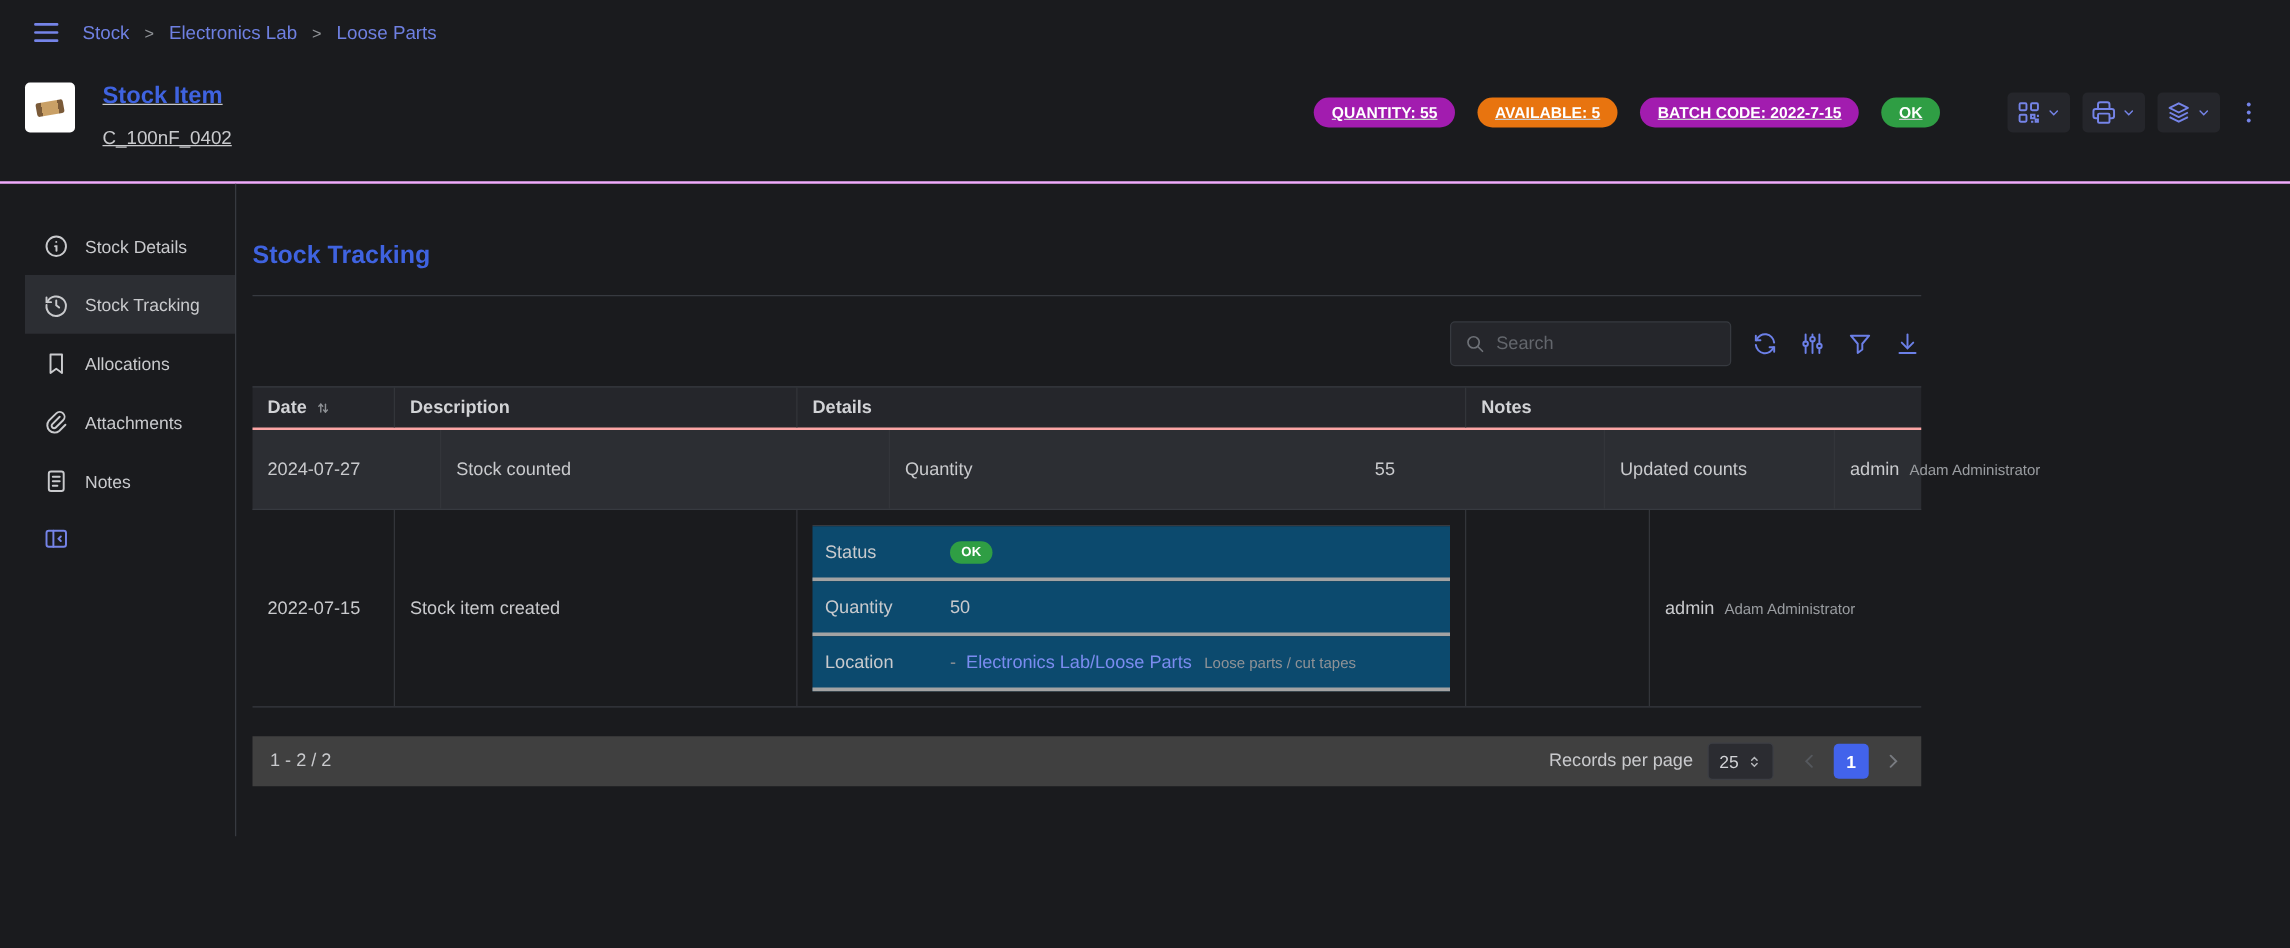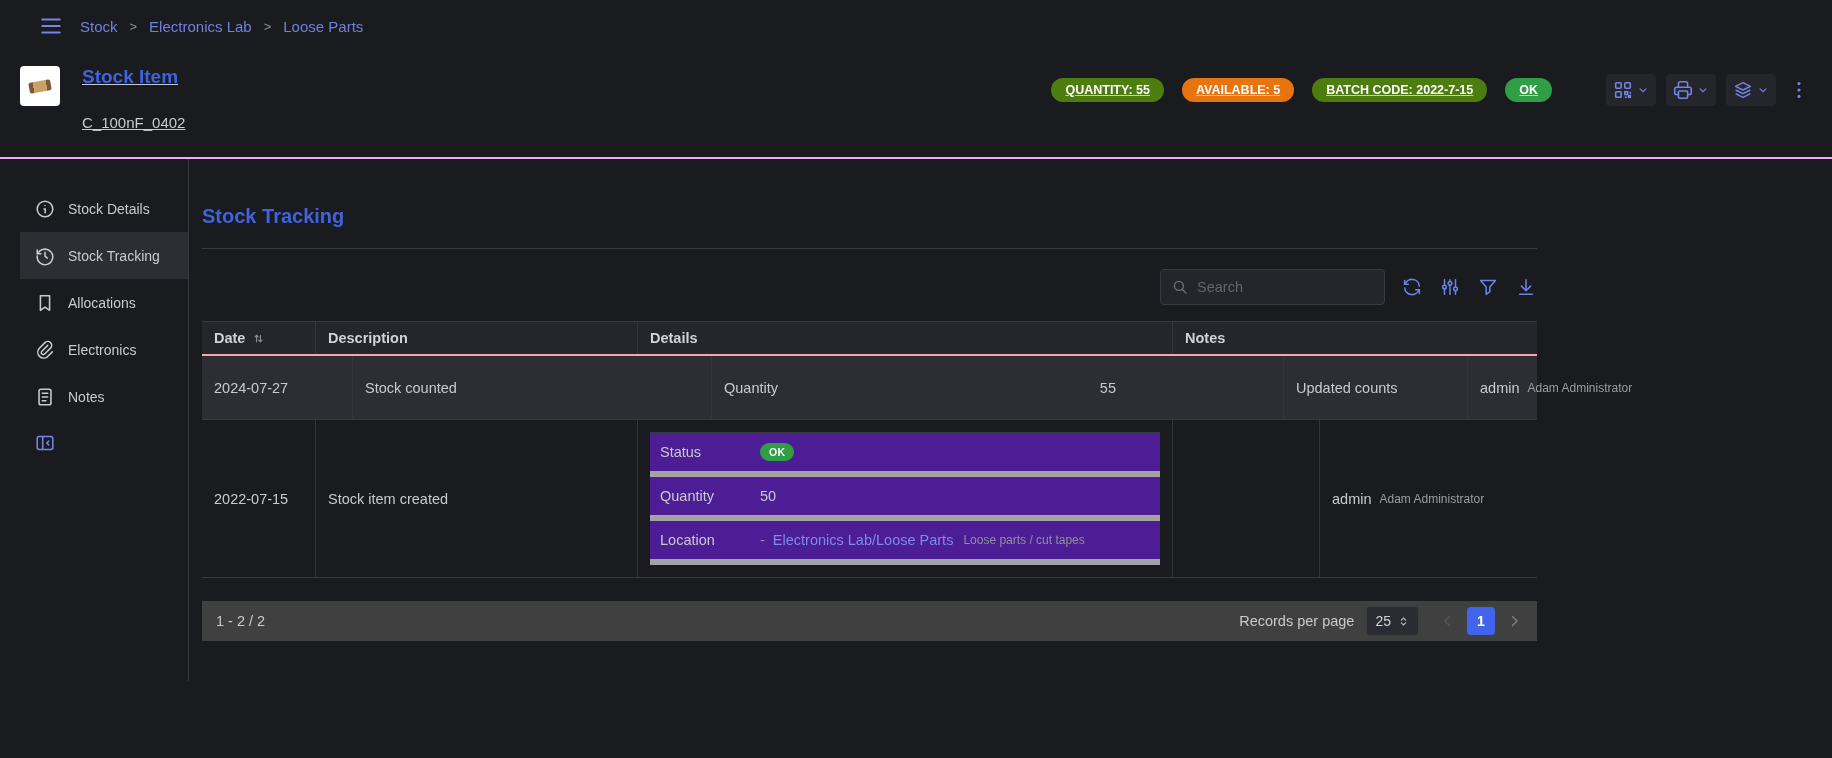--- a/index.html
+++ b/index.html
@@ -7,37 +7,37 @@
   body {
     background: #1a1b1e;
     color: #c9cacd;
     font-family: "Liberation Sans", sans-serif;
     font-size: 15px;
     overflow: hidden;
   }
   svg { display: block; }
 
   
-  .topbar { height: 52px; display: flex; align-items: center; padding: 0 38px; gap: 16px; }
+  .topbar { height: 52px; display: flex; align-items: center; padding: 0 24px; gap: 16px; }
   .menu-btn { color: #7584e8; cursor: pointer; }
   .breadcrumb { display: flex; align-items: center; gap: 12px; font-size: 15px; }
   .crumb-link { color: #6f80e2; cursor: pointer; }
   .crumb-sep { color: #8f9296; font-size: 13px; }
 
   
   .page-header { display: flex; align-items: flex-start; padding: 14px 20px 26px; border-bottom: 2px solid #f0abfc; text-decoration: underline; }
   .thumb { width: 40px; height: 40px; background: #ffffff; border-radius: 4px; display: flex; align-items: center; justify-content: center; cursor: pointer; }
   .chip { width: 22px; height: 11px; border-radius: 2px; transform: rotate(-10deg);
           background: linear-gradient(90deg, #7a5a38 0 20%, #c9a066 20% 80%, #7a5a38 80% 100%); }
   .title-block { margin-left: 22px; }
   .page-title { color: #3f63e0; font-size: 19px; font-weight: bold; }
-  .page-subtitle { margin-top: 26px; font-size: 15px; color: #c9cacd; }
+  .page-subtitle { margin-top: 14px; font-size: 15px; color: #c9cacd; }
   .header-right { margin-left: auto; display: flex; align-items: center; gap: 18px; margin-top: 8px; }
   .badge { padding: 5px 14px; border-radius: 14px; color: #fff; font-weight: bold; font-size: 12.5px; white-space: nowrap; }
-  .badge-blue { background: #4d7c0f; }
+  .badge-blue { background: #a21caf; }
   .badge-orange { background: #e8740f; }
   .badge-green { background: #2f9e44; }
   .header-actions { display: flex; align-items: center; gap: 10px; margin-left: 36px; }
   .action-btn { display: flex; align-items: center; gap: 2px; padding: 5px 6px; background: #25262b; border-radius: 4px; color: #7584e8; cursor: pointer; }
   .dots-btn { background: transparent; padding: 4px 2px; }
 
   
   .body-row { display: flex; align-items: stretch; padding-left: 20px; }
   .sidebar { width: 169px; border-right: 1px solid #373a40; padding-top: 26px; }
   .side-item { height: 47px; display: flex; align-items: center; gap: 12px; padding: 0 14px; font-size: 14px; color: #c9cacd; cursor: pointer; }
@@ -68,21 +68,21 @@
   .t-row.highlight { background: #2c2e33; gap: 37px; }
   .td { padding: 10px 12px; display: flex; align-items: center; font-size: 14.5px; }
   .t-row.highlight { min-height: 64px; }
 
   .detail-line { width: 100%; display: flex; align-items: center; }
   .detail-line .d-label { width: 100px; }
   .detail-line .d-value { flex: 1; text-align: right; padding-right: 118px; }
 
   .td-details2 { align-items: stretch; }
   .nested { width: 100%; margin: 2px 0; border-top: 1px solid #373a40; }
-  .n-row { display: flex; align-items: center; height: 44px; padding: 0 10px; background: #4c1d95; border-bottom: 6px solid #a3a3a3; }
+  .n-row { display: flex; align-items: center; height: 44px; padding: 0 10px; background: #0c4a6e; border-bottom: 3px solid #a3a3a3; }
   .n-label { width: 100px; color: #c9cacd; }
   .status-badge { background: #2f9e44; color: #fff; font-size: 10.5px; font-weight: bold; padding: 3px 9px; border-radius: 10px; letter-spacing: .3px; }
   .loc-dash { color: #8f9296; margin-right: 8px; }
   .loc-link { color: #7b8cf0; cursor: pointer; }
   .loc-note { margin-left: 10px; font-size: 12px; color: #8f9296; }
 
   .user-name { font-size: 14.5px; }
   .user-full { font-size: 12px; color: #9a9da1; margin-left: 8px; }
 
   
@@ -195,21 +195,21 @@
     <div class="side-item">
       <svg width="22" height="22" viewBox="0 0 24 24" fill="none" stroke="currentColor" stroke-width="1.7" stroke-linejoin="round">
           <path d="M7 4h10v16l-5-3.6L7 20z"></path>
         </svg>
       <span>Allocations</span>
     </div>
     <div class="side-item">
       <svg width="22" height="22" viewBox="0 0 24 24" fill="none" stroke="currentColor" stroke-width="1.7" stroke-linecap="round">
           <path d="M15 7l-6.4 6.4a2.1 2.1 0 0 0 3 3L18 10a4.2 4.2 0 1 0-6-6l-6.4 6.4a6.4 6.4 0 0 0 9 9L20 14"></path>
         </svg>
-      <span>Electronics</span>
+      <span>Attachments</span>
     </div>
     <div class="side-item">
       <svg width="22" height="22" viewBox="0 0 24 24" fill="none" stroke="currentColor" stroke-width="1.7" stroke-linecap="round">
           <rect x="5.5" y="3.5" width="13" height="17" rx="2"></rect>
           <path d="M9 8h6M9 12h6M9 16h4"></path>
         </svg>
       <span>Notes</span>
     </div>
     <div class="side-collapse">
       <svg width="22" height="22" viewBox="0 0 24 24" fill="none" stroke="currentColor" stroke-width="1.7" stroke-linecap="round">

